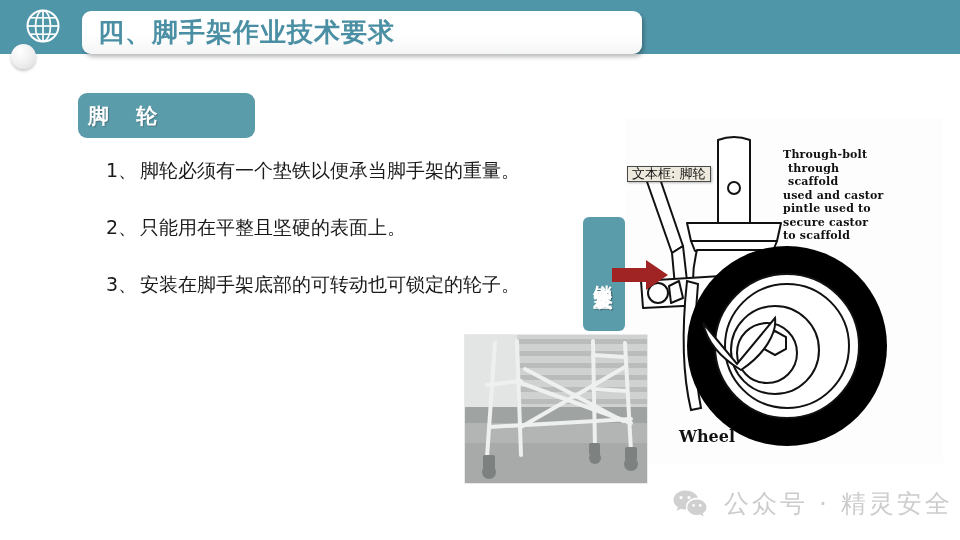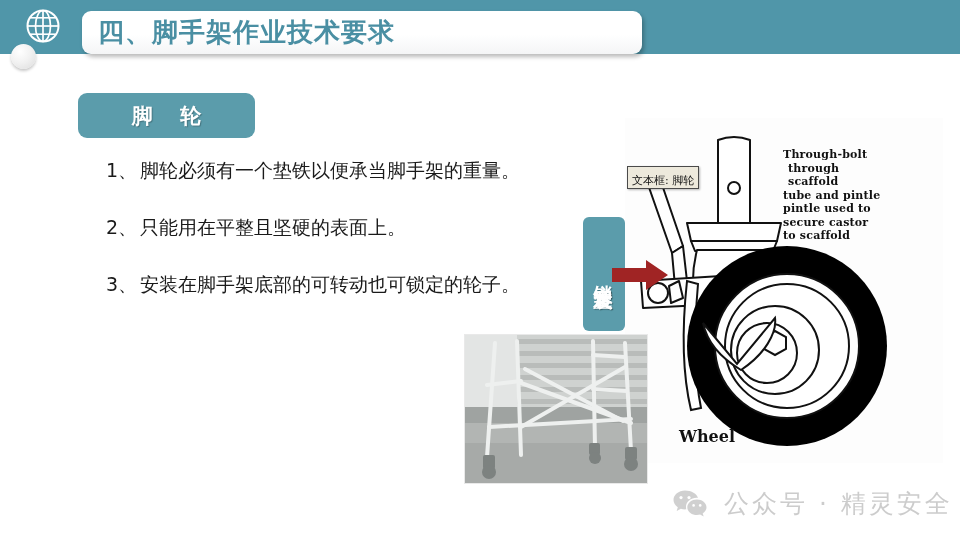--- a/index.html
+++ b/index.html
@@ -67,21 +67,20 @@
 
   
   .section-chip {
     position: absolute;
     left: 78px; top: 93px;
     width: 177px; height: 45px;
     background: #5b9cab;
     border-radius: 9px;
     display: flex;
     align-items: center;
-    justify-content: center;
   }
   .section-chip-text {
     color: #ffffff;
     font-size: 21px;
     font-weight: bold;
     letter-spacing: 10px;
     text-indent: 10px;
     text-shadow: 1px 1px 1px rgba(0,0,0,0.25);
     font-family: "DejaVu Sans", "Liberation Sans", sans-serif;
   }
@@ -141,24 +140,24 @@
     font-family: "DejaVu Serif", "Liberation Serif", serif;
     font-weight: bold;
     font-size: 16px;
     color: #111111;
   }
 
   
   .tb-label {
     position: absolute;
     left: 627px; top: 166px;
-    padding: 8px 4px 2px 4px;
+    padding: 1px 4px 2px 4px;
     background: #ede9dc;
     border: 1px solid #4a4a4a;
-    font-size: 11px;
+    font-size: 13px;
     line-height: 11px;
     color: #111111;
     font-family: "DejaVu Sans", "Liberation Sans", sans-serif;
     white-space: nowrap;
     box-shadow: 1px 1px 2px rgba(0,0,0,0.28);
   }
 
   
   .callout-v {
     position: absolute;
@@ -295,21 +294,21 @@
       <path d="M78 205 L112 246 L150 200 C152 215 140 236 116 252 C96 240 82 224 78 205 Z" fill="#ffffff" stroke="#111111" stroke-width="2"></path>
 
       <circle cx="109" cy="70" r="6" fill="#ffffff" stroke="#111111" stroke-width="2"></circle>
     </svg>
   </div>
 
   <div class="eng-note">
     <div>Through-bolt</div>
     <div>through</div>
     <div>scaffold</div>
-    <div>tube and pintle</div>
+    <div>used and castor</div>
     <div>pintle used to</div>
     <div>secure castor</div>
     <div>to scaffold</div>
   </div>
 
   <div class="wheel-caption">Wheel</div>
 
   <div class="tb-label">文本框: 脚轮</div>
 
   <div class="callout-v">

